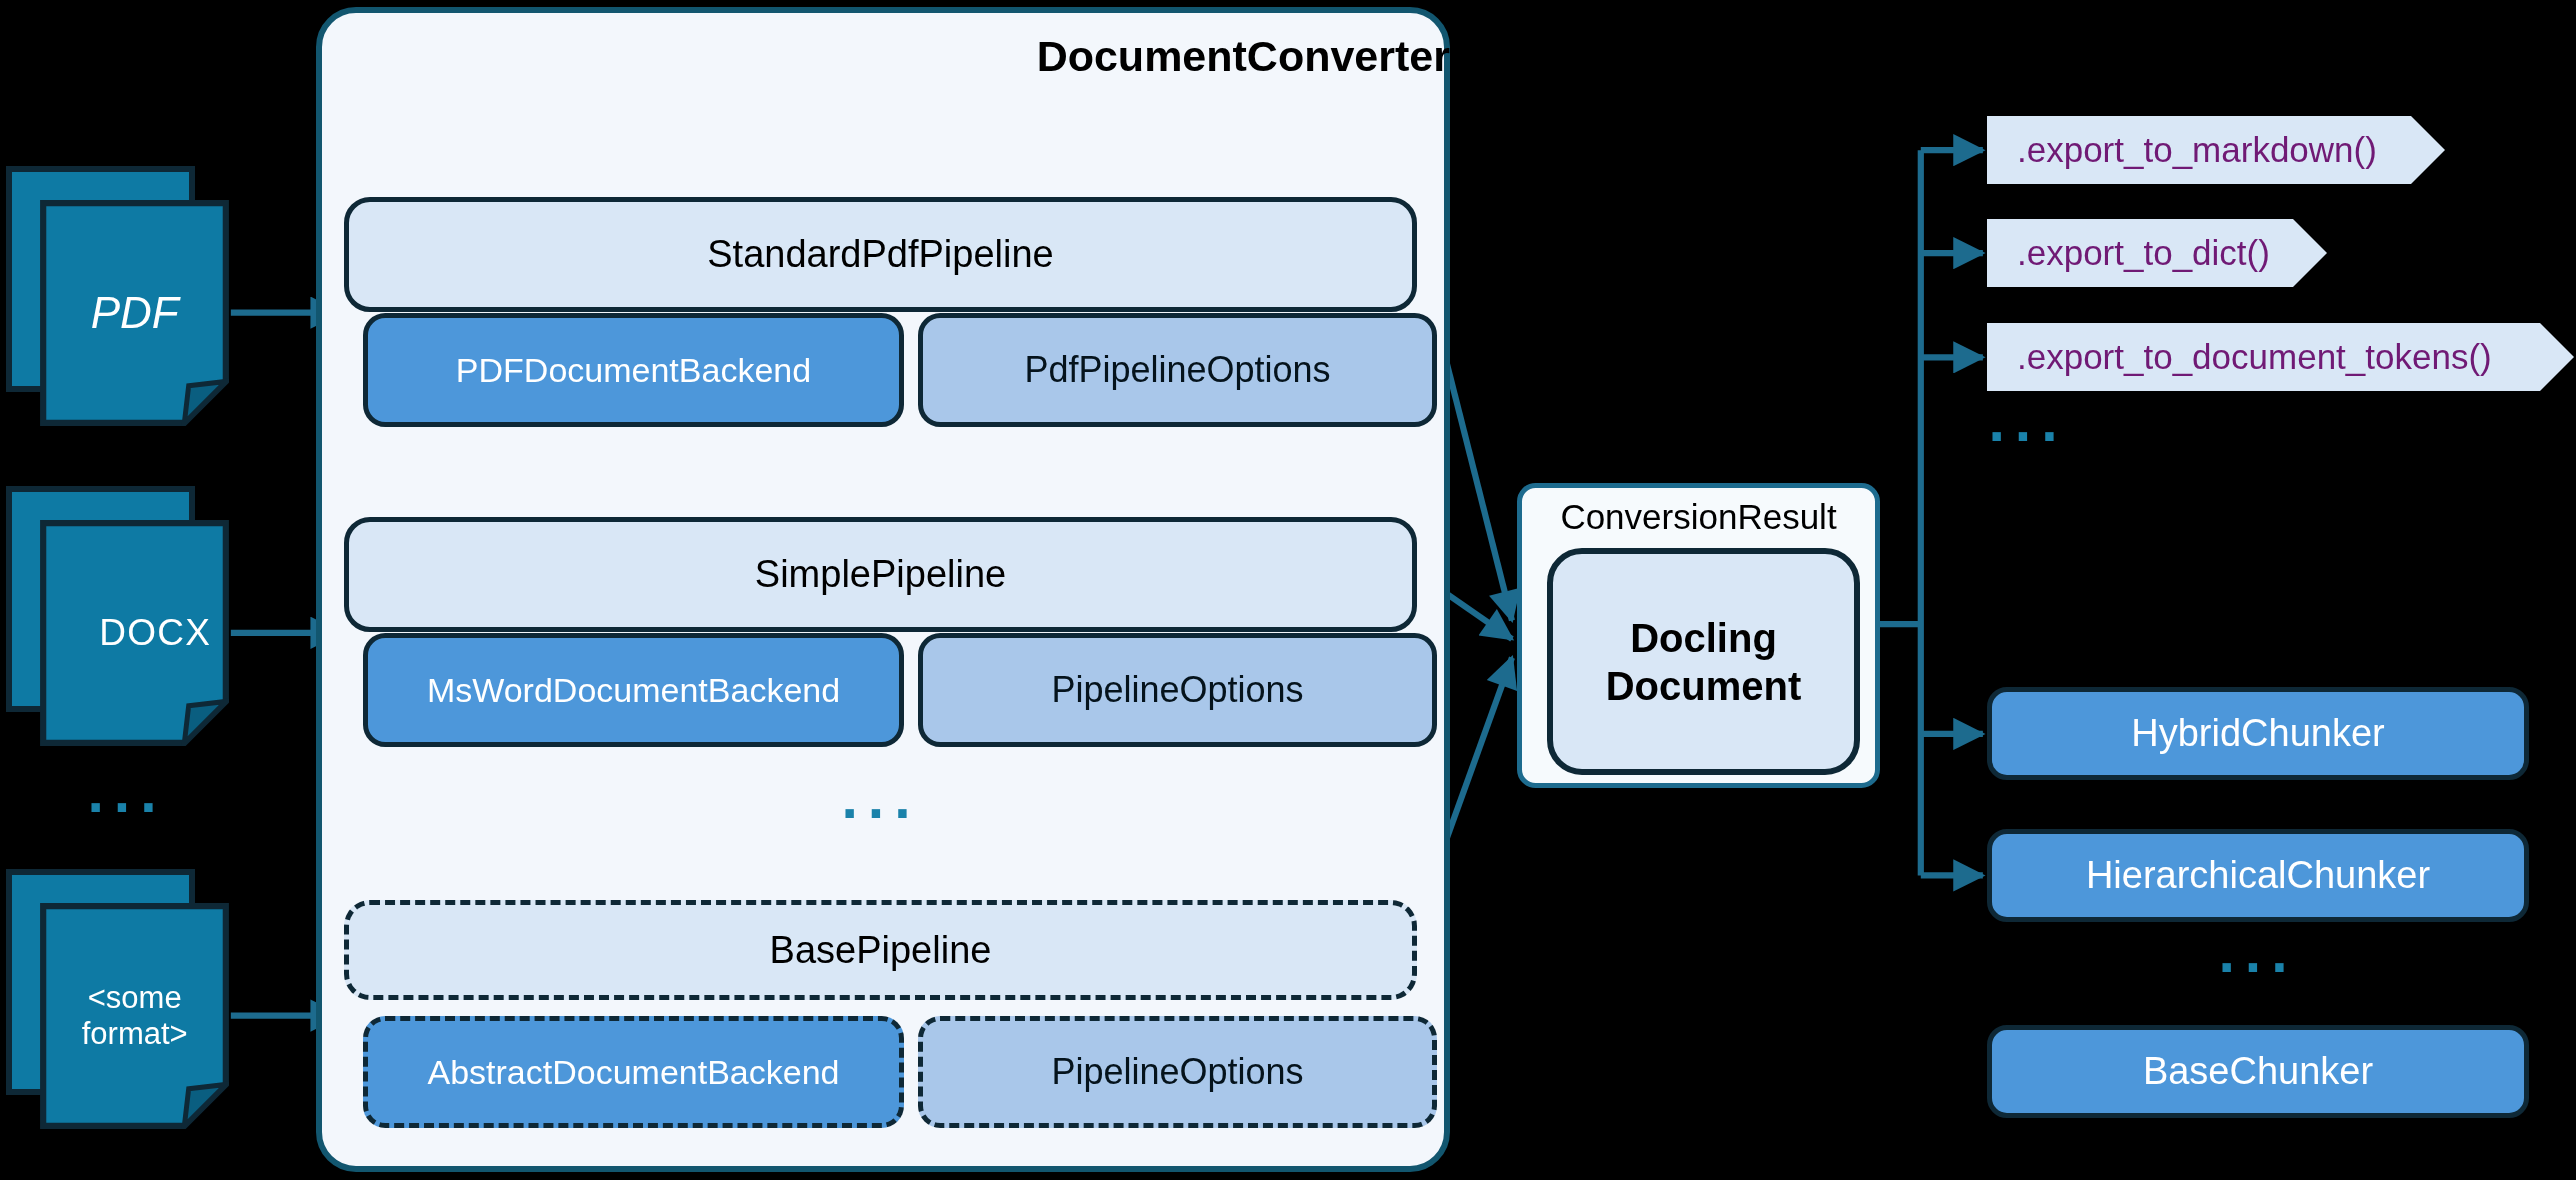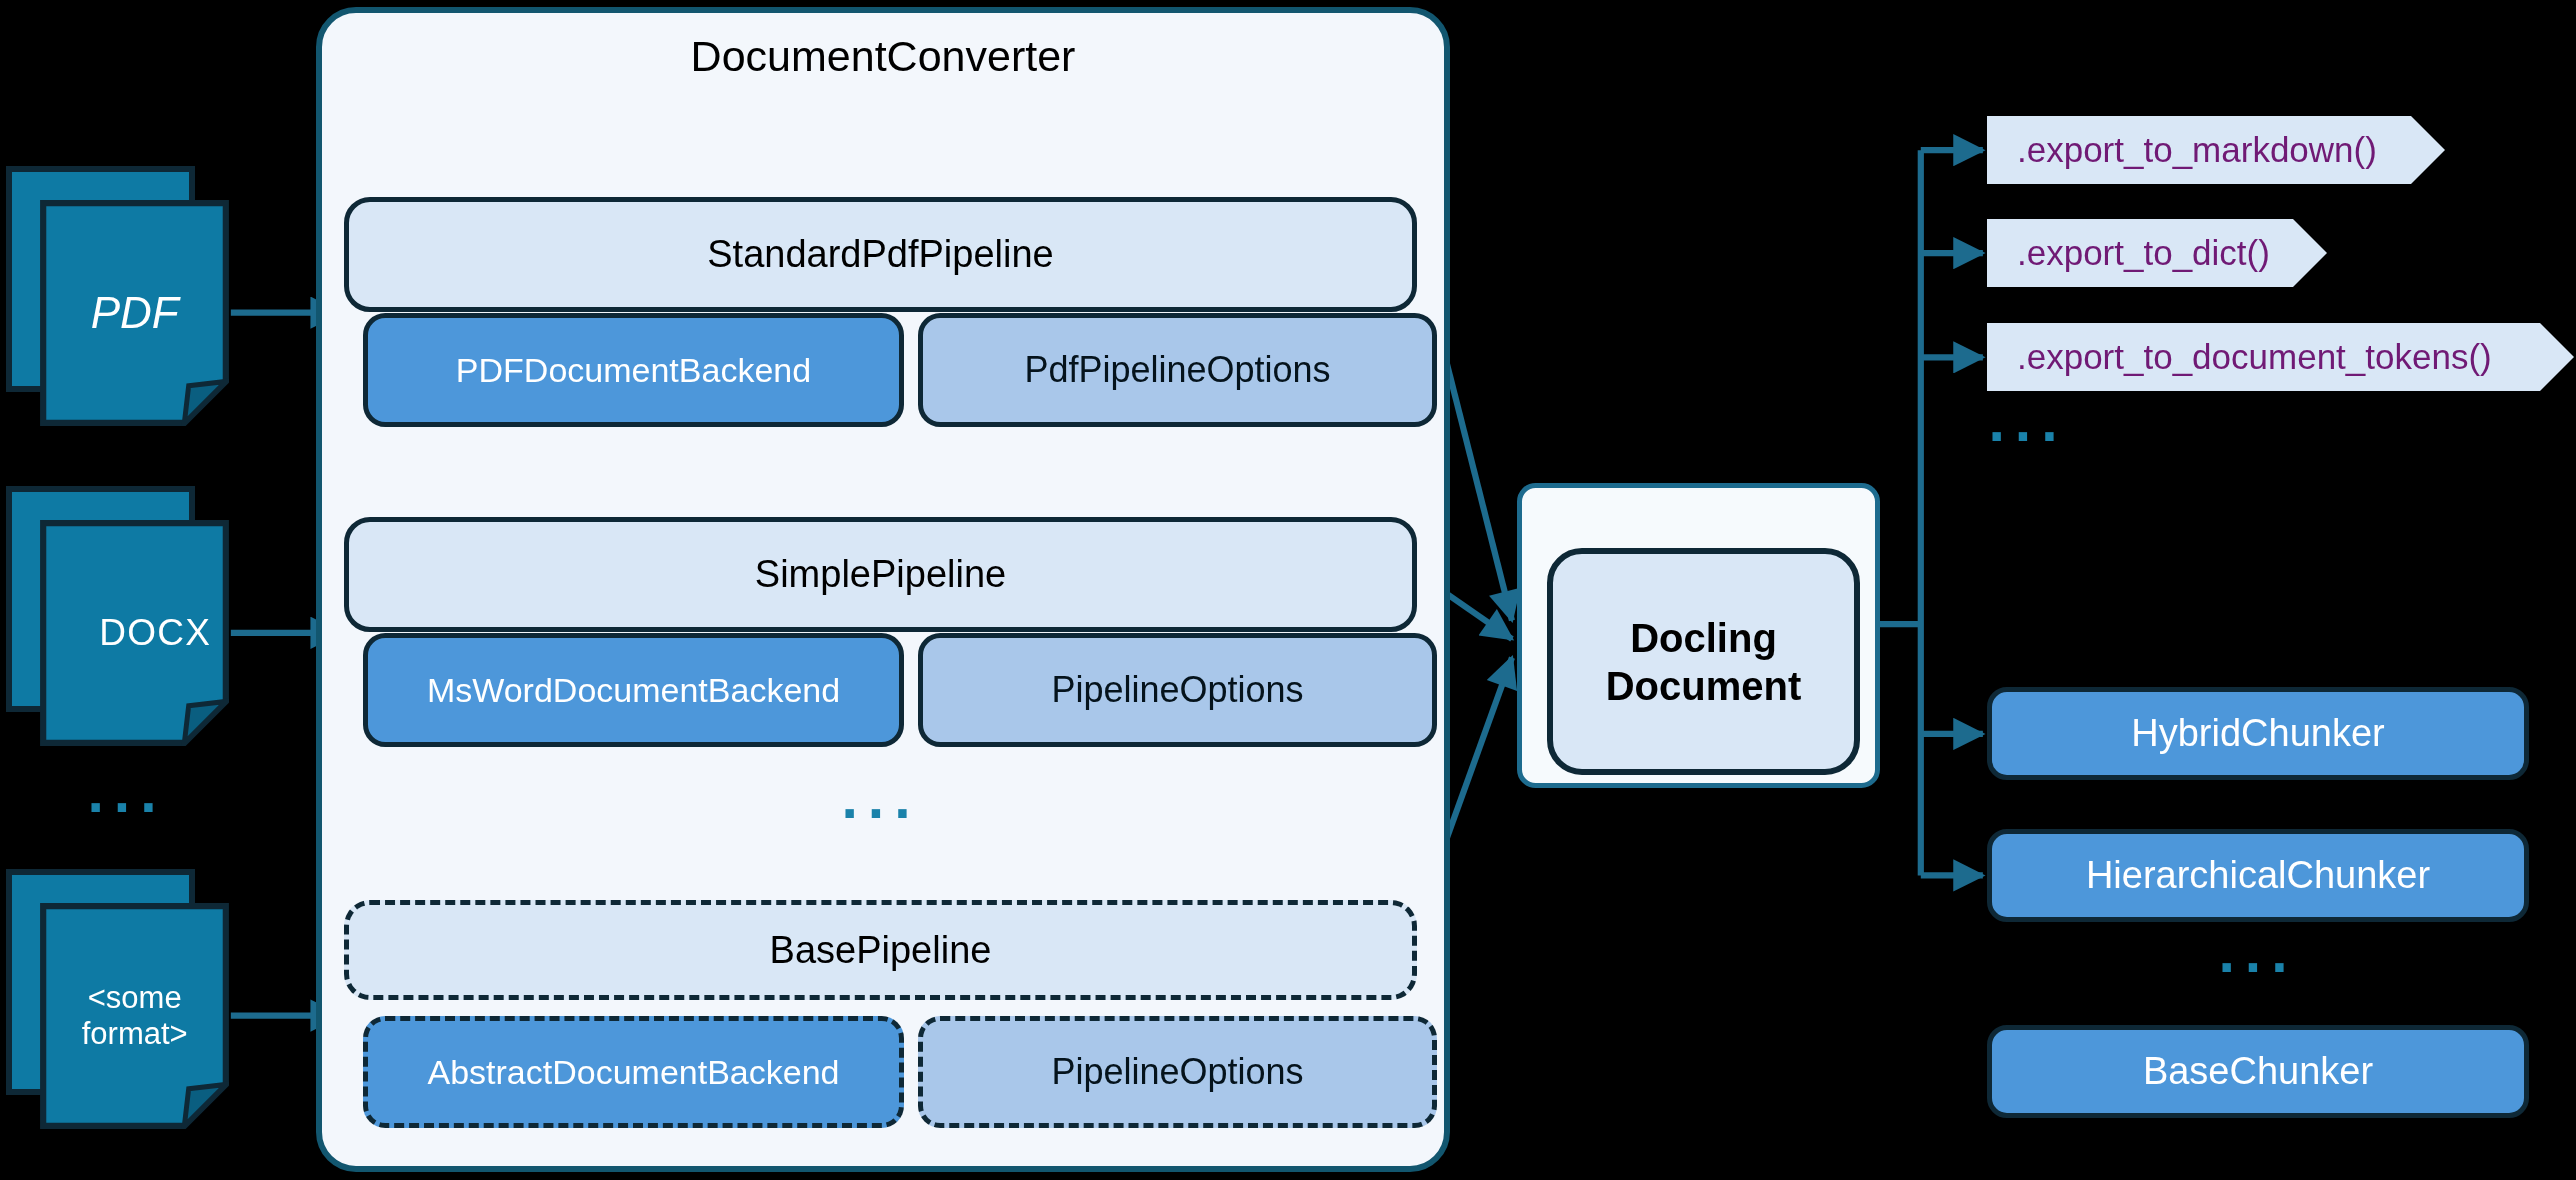--- a/index.html
+++ b/index.html
@@ -29,22 +29,22 @@
   #arrowhead path{fill:var(--accent-teal);}
 
   
   .converter{
     left:316px;top:7.4px;width:1134px;height:1165px;
     background:var(--converter-fill);
     border:6.8px solid var(--converter-border);
     border-radius:40px;
   }
   .converter-title{
-    left:316px;top:32px;width:1134px;text-align:center;
-    font-size:43px;font-weight:400;color:#000;
+    left:316px;top:32px;width:1134px;text-align:right;
+    font-size:43px;font-weight:700;color:#000;
   }
 
   
   .pl-top{
     left:344px;width:1073px;height:115px;
     background:var(--panel-light);
     border:5.6px solid var(--ink);border-radius:26px;
     display:flex;align-items:center;justify-content:center;
     font-size:38px;color:#000;
   }
@@ -205,20 +205,21 @@
     <span>BasePipeline</span>
   </div>
   <div class="abs pl-sub pl-backend dashed" style="top:1016px;height:112px;">
     <span>AbstractDocumentBackend</span>
   </div>
   <div class="abs pl-sub pl-options dashed" style="top:1016px;height:112px;">
     <span>PipelineOptions</span>
   </div>
 
   <div class="abs result-outer">
+    <div class="result-label">ConversionResult</div>
     <div class="result-doc">
       <span>Docling Document</span>
     </div>
   </div>
 
   <div class="abs chip" style="top:116px;width:458px;">
     <span>.export_to_markdown()</span>
   </div>
   <div class="abs chip" style="top:219px;width:340px;">
     <span>.export_to_dict()</span>

